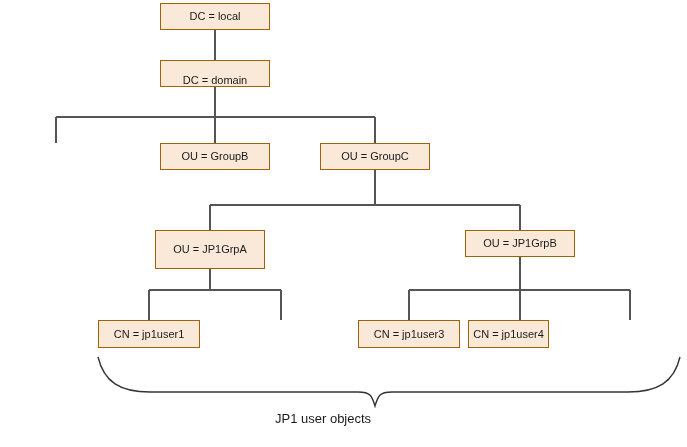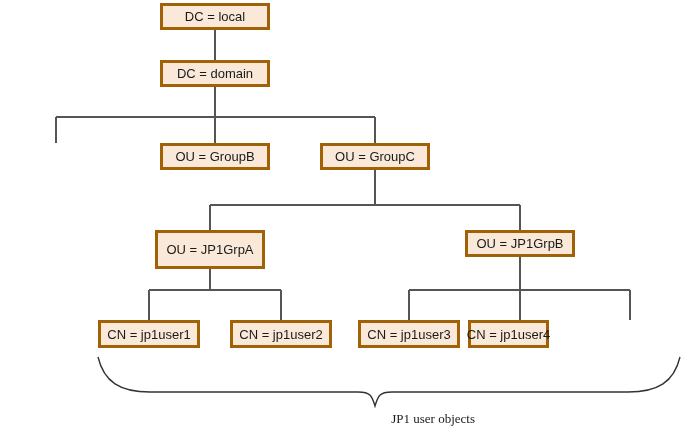--- a/index.html
+++ b/index.html
@@ -10,38 +10,37 @@
     overflow:hidden;
     position:relative;
   }
   #diagram{
     position:absolute;left:0;top:0;width:687px;height:447px;
   }
   .node{
     position:absolute;
     box-sizing:border-box;
     background:#fae9d8;
-    border:3px solid #a16207;
+    border:1px solid #a16207;
     color:#1a1a1a;
-    font-size:13px;
+    font-size:11px;
     line-height:1;
     display:flex;
     align-items:center;
     justify-content:center;
     white-space:nowrap;
     z-index:2;
   }
   .caption{
     position:absolute;
     font-size:13px;
     color:#1a1a1a;
     white-space:nowrap;
-    text-align:right;
+    text-align:left;
     z-index:2;
-    font-family:Liberation Serif, serif;
   }
   svg.links{
     position:absolute;left:0;top:0;
     width:687px;height:447px;
     z-index:1;
     overflow:visible;
   }
   svg.links line{stroke:#555555;stroke-width:2;}
   svg.links path.brace{fill:none;stroke:#333333;stroke-width:1.4;}
 </style>
@@ -82,21 +81,21 @@
              C 371 392, 372 396, 375 406
              C 378 396, 379 392, 392 392
              L 628 392
              C 658 392, 674 382, 680 357"></path>
   </svg>
 
   <div class="node" style="left:160px;top:3px;width:110px;height:27px;">
     <span>DC = local</span>
   </div>
 
-  <div class="node" style="left:160px;top:60px;width:110px;height:27px;">
+  <div class="node" style="left:160px;top:60px;width:110px;height:27px;align-items:flex-end;">
     <span>DC = domain</span>
   </div>
 
 
   <div class="node" style="left:160px;top:143px;width:110px;height:27px;">
     <span>OU = GroupB</span>
   </div>
 
   <div class="node" style="left:320px;top:143px;width:110px;height:27px;">
     <span>OU = GroupC</span>
@@ -107,23 +106,20 @@
   </div>
 
   <div class="node" style="left:465px;top:230px;width:110px;height:27px;">
     <span>OU = JP1GrpB</span>
   </div>
 
   <div class="node" style="left:98px;top:320px;width:102px;height:28px;">
     <span>CN = jp1user1</span>
   </div>
 
-  <div class="node" style="left:230px;top:320px;width:102px;height:28px;">
-    <span>CN = jp1user2</span>
-  </div>
 
   <div class="node" style="left:358px;top:320px;width:102px;height:28px;">
     <span>CN = jp1user3</span>
   </div>
 
   <div class="node" style="left:468px;top:320px;width:81px;height:28px;">
     <span>CN = jp1user4</span>
   </div>
 
 

